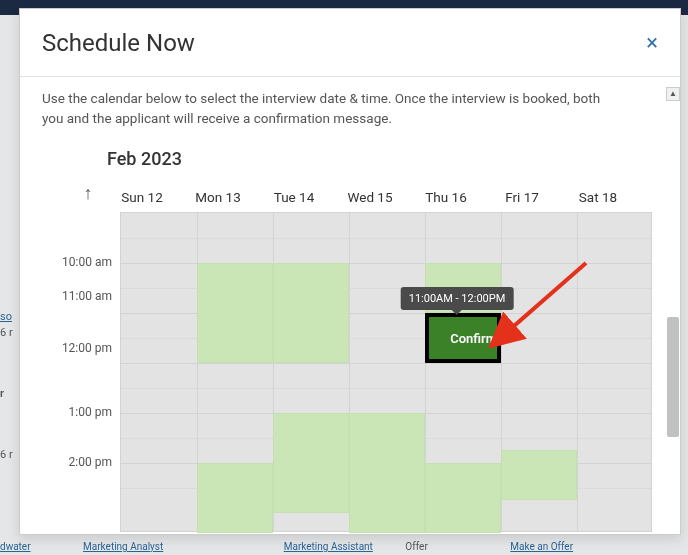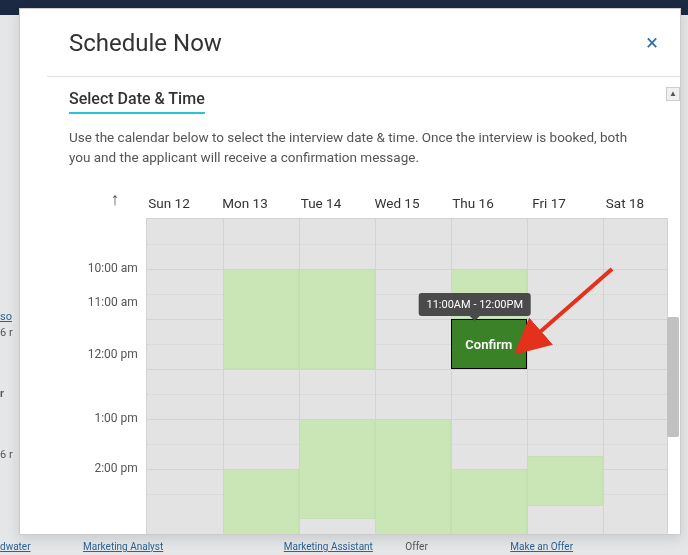--- a/index.html
+++ b/index.html
@@ -38,21 +38,20 @@
     position: absolute;
     top: 8px;
     left: 19px;
     right: 7px;
     bottom: 20px;
     background: #fff;
     border: 1px solid #ccc;
     box-shadow: 0 4px 12px rgba(0,0,0,0.12);
     display: flex;
     flex-direction: column;
-    padding-left: 27px;
   }
   .modal-header {
     height: 68px;
     padding: 0 22px;
     display: flex;
     align-items: center;
     justify-content: space-between;
     border-bottom: 1px solid #e0e0e0;
   }
   .modal-title {
@@ -158,27 +157,27 @@
     top: 0; bottom: 0;
     border-left: 1px solid #d3d3d3;
   }
   .slot {
     position: absolute;
     background: #cae5b6;
     border: 1px solid #c4dfb0;
   }
   .slot.selected {
     background: #3a8128;
-    border: 1px solid #000000;
+    border: 4px solid #000000;
     color: #fff;
     font-size: 13px;
     font-weight: 600;
     display: flex;
     align-items: center;
-    justify-content: center;
+    justify-content: flex-end;
     cursor: pointer;
     z-index: 5;
   }
   .tooltip {
     position: absolute;
     background: #4a4a4a;
     color: #fff;
     font-size: 11px;
     padding: 5px 8px;
     border-radius: 3px;
@@ -248,24 +247,24 @@
 
 <div class="modal">
 
   <div class="modal-header">
     <div class="modal-title">Schedule Now</div>
     <div class="close">×</div>
   </div>
 
   <div class="modal-body">
 
-    <div class="section-title">Select Date &amp; Time</div>
     <p class="instructions">Use the calendar below to select the interview date &amp; time. Once the interview is booked, both you and the applicant will receive a confirmation message.</p>
 
     <div class="calendar-wrap">
+      <div class="month-label">Feb 2023</div>
 
       <div class="cal-header">
         <div class="arrow-up">↑</div>
         <div class="day-headers">
           <div class="day-head">Sun 12</div>
           <div class="day-head">Mon 13</div>
           <div class="day-head">Tue 14</div>
           <div class="day-head">Wed 15</div>
           <div class="day-head">Thu 16</div>
           <div class="day-head">Fri 17</div>
@@ -315,21 +314,21 @@
 
           <div class="slot" style="left:304px;width:76px;top:50px;height:50px;"></div>
           <div class="slot" style="left:304px;width:76px;top:250px;height:70px;"></div>
 
           <div class="slot" style="left:380px;width:76px;top:237px;height:50px;"></div>
 
           <div class="slot selected" style="left:304px;width:76px;top:100px;height:50px;">
             <span>Confirm</span>
           </div>
 
-          <div class="tooltip" style="left:328px;top:74px;">
+          <div class="tooltip" style="left:336px;top:74px;">
             <span>11:00AM - 12:00PM</span>
           </div>
 
           <svg class="arrow-svg" style="left:365px;top:45px;width:110px;height:90px;">
             <defs>
               <marker id="ah" markerWidth="9" markerHeight="9" refX="3" refY="4.5" orient="auto">
                 <polygon points="0,0 9,4.5 0,9" fill="#e3311c"></polygon>
               </marker>
             </defs>
             <path d="M100,5 Q60,40 20,75" stroke="#e3311c" stroke-width="4" fill="none" marker-end="url(#ah)"></path>

